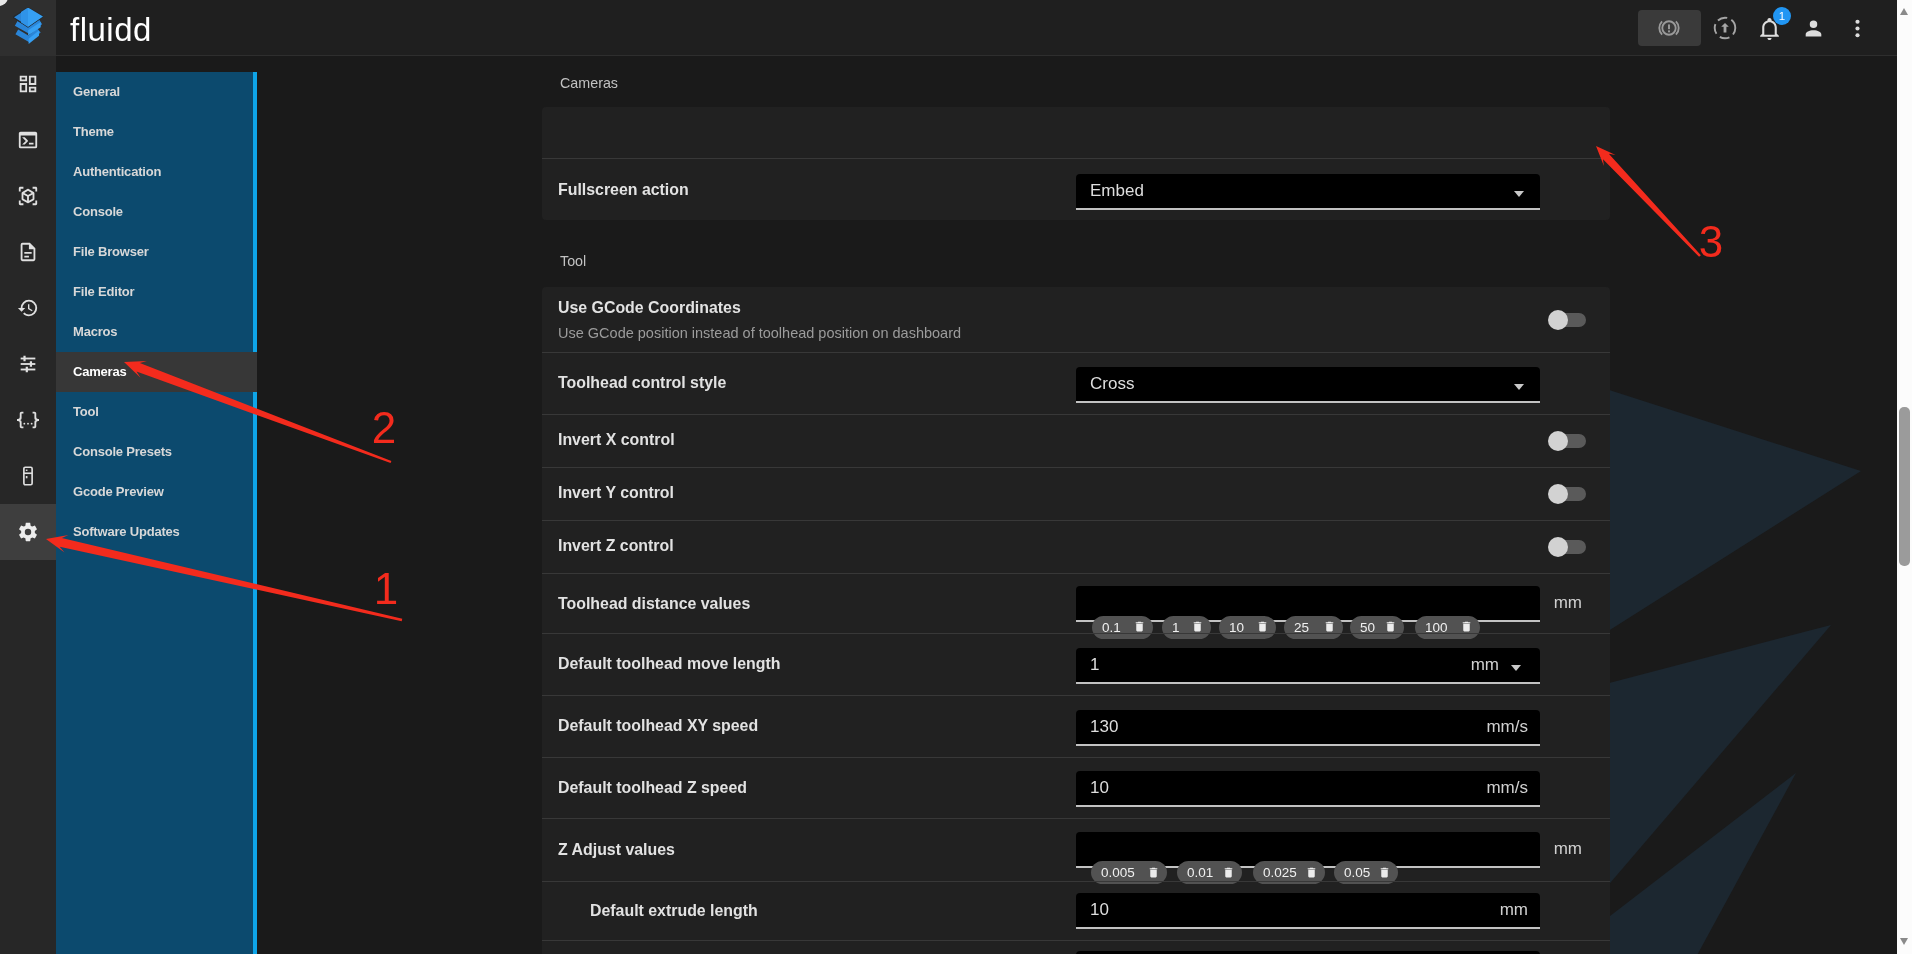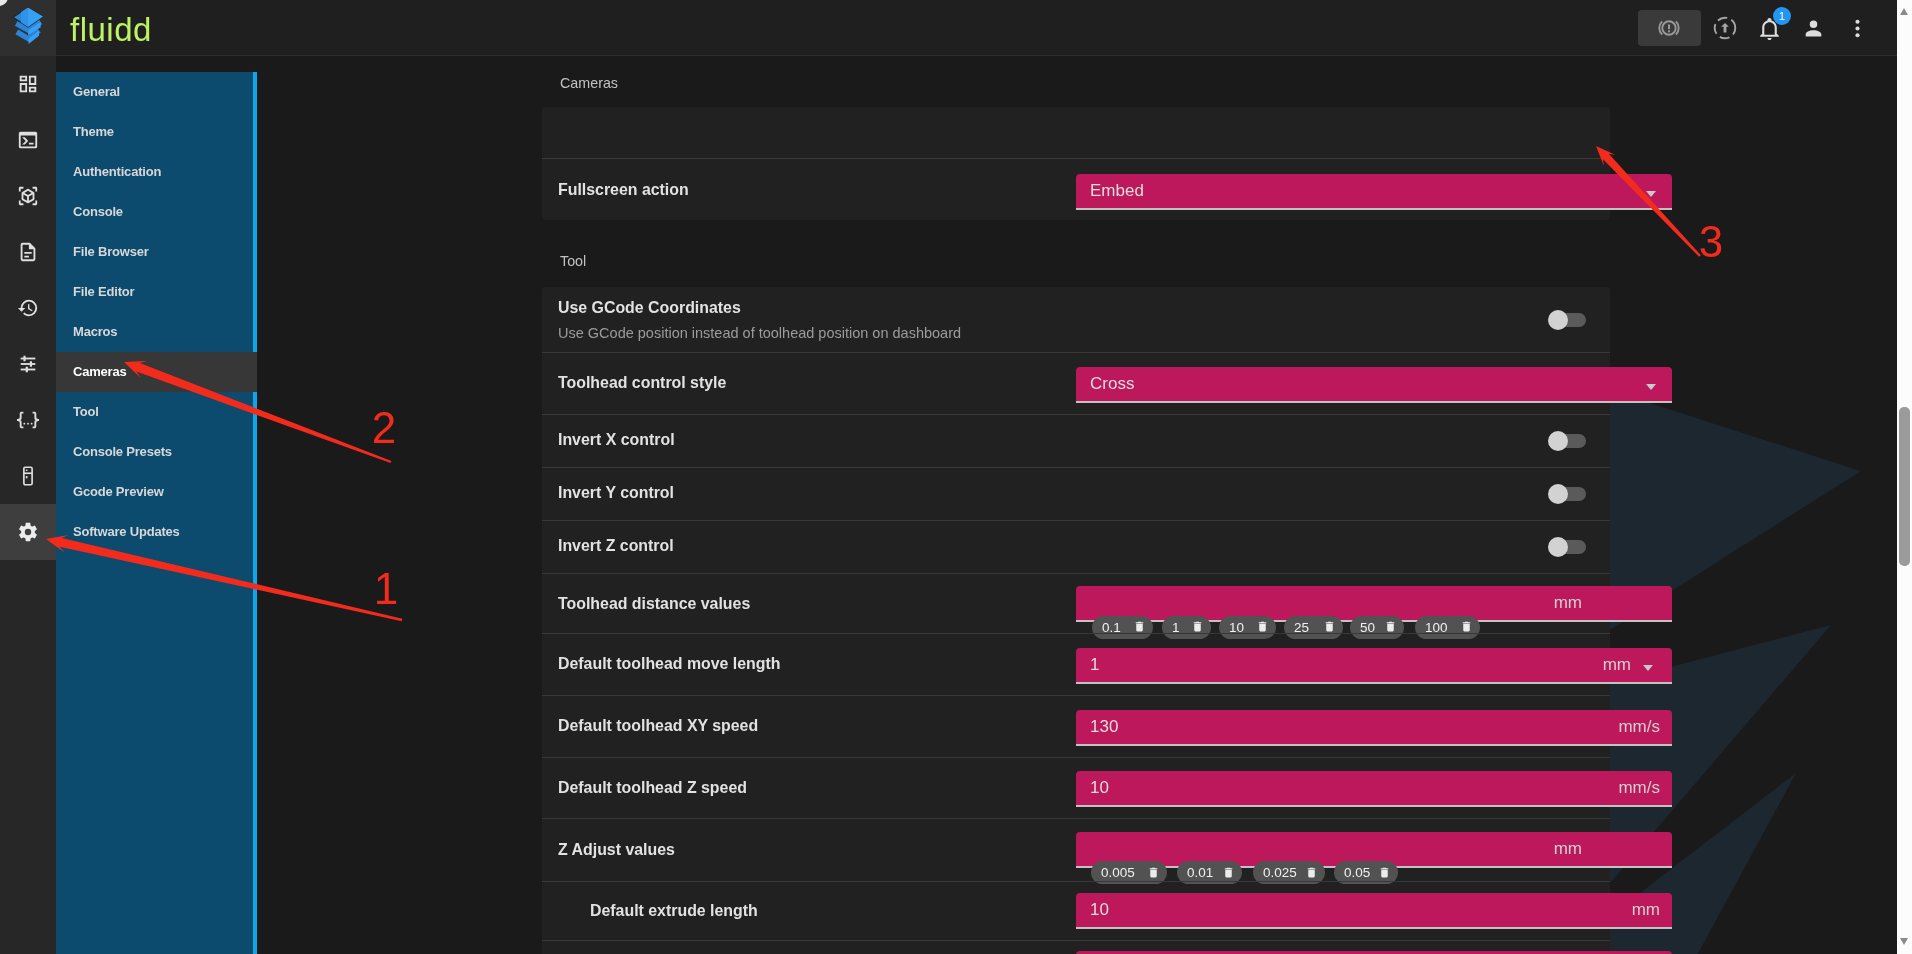--- a/index.html
+++ b/index.html
@@ -4,21 +4,21 @@
 <style>
   * { margin:0; padding:0; box-sizing:border-box; }
   html,body { width:1912px; height:954px; overflow:hidden; background:#1a1a1a;
     font-family:"Liberation Sans", sans-serif; }
   .abs { position:absolute; }
 
   
   #appbar { position:absolute; left:0; top:0; width:1897px; height:56px;
     background:#1f1f1f; border-bottom:1px solid #2e2e2e; z-index:5; }
   #logocell { position:absolute; left:0; top:0; width:56px; height:56px; background:#2f2f2f; }
-  #title { position:absolute; left:70px; top:11px; font-size:33px; color:#bef264; letter-spacing:0.5px; }
+  #title { position:absolute; left:70px; top:11px; font-size:33px; color:#ffffff; letter-spacing:0.5px; }
 
   
   #rail { position:absolute; left:0; top:56px; width:56px; height:898px; background:#272727; z-index:4; }
   .railcell { position:absolute; left:0; width:56px; height:56px; }
   .railcell svg { position:absolute; left:17px; top:17px; }
   #gearcell { background:#3e3e3e; }
 
   
   #panel { position:absolute; left:56px; top:72px; width:201px; height:898px;
     background:#0c4a6e; border-right:4px solid #0ea5e9; z-index:4; }
@@ -28,22 +28,22 @@
 
   
   #content { position:absolute; left:257px; top:56px; width:1640px; height:898px;
     background:#1a1a1a; overflow:hidden; }
   .sechead { position:absolute; font-size:14.3px; font-weight:500; color:#c2c2c2; }
   .card { position:absolute; left:285px; width:1068px; background:#212121; border-radius:4px; }
   .row { position:absolute; left:0; width:1068px; }
   .rowline { border-top:1px solid #383838; }
   .lbl { position:absolute; left:16px; font-size:15.9px; font-weight:bold; color:#e2e2e2; }
   .sub { position:absolute; left:16px; font-size:14.5px; color:#9c9c9c; }
-  .inputbox { position:absolute; left:534px; width:596px; height:36px;
-    background:#be185d; border-radius:4px 4px 0 0; border-bottom:2px solid #c2c2c2; }
+  .inputbox { position:absolute; left:534px; width:464px; height:36px;
+    background:#000000; border-radius:4px 4px 0 0; border-bottom:2px solid #c2c2c2; }
   .ival { position:absolute; left:14px; top:7px; font-size:17px; color:#dedede; }
   .unit { position:absolute; top:7px; font-size:17px; color:#d0d0d0; }
   .caret { position:absolute; width:0; height:0; border-left:5.5px solid transparent;
     border-right:5.5px solid transparent; border-top:6px solid #c9c9c9; }
   .chip { position:absolute; height:23px; background:#525252; border-radius:12px;margin-top:24px; }
   .chip span { position:absolute; left:10px; top:4px; font-size:13.5px; color:#f0f0f0; }
   .chip svg { position:absolute; right:7px; top:4.5px; }
   .toggle { position:absolute; }
   .track { position:absolute; left:0; top:3px; width:35px; height:14px; background:#5a5a5a; border-radius:7px; }
   .thumb { position:absolute; left:-3px; top:0; width:20px; height:20px; background:#d2d2d2; border-radius:50%; }

